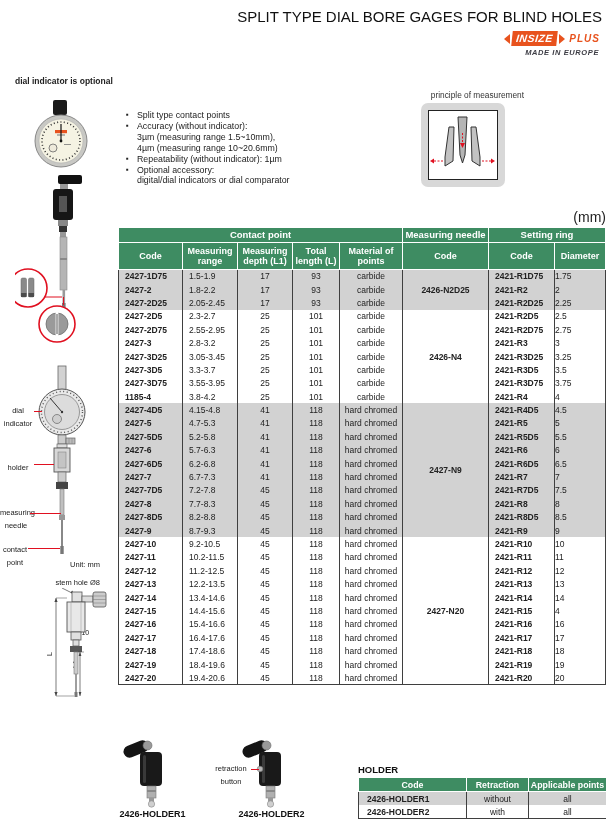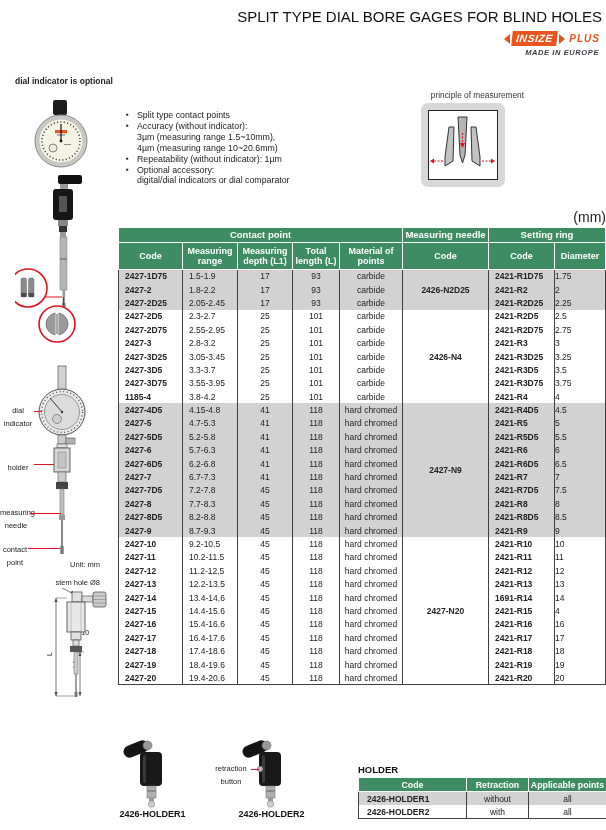--- a/index.html
+++ b/index.html
@@ -469,21 +469,21 @@
           <td class="c-center">hard chromed</td>
           <td class="c-code">2421-R13</td>
           <td class="c-dia">13</td>
         </tr>
         <tr>
           <td class="c-code">2427-14</td>
           <td>13.4-14.6</td>
           <td class="c-center">45</td>
           <td class="c-center">118</td>
           <td class="c-center">hard chromed</td>
-          <td class="c-code">1691-R14</td>
+          <td class="c-code">2421-R14</td>
           <td class="c-dia">14</td>
         </tr>
         <tr>
           <td class="c-code">2427-15</td>
           <td>14.4-15.6</td>
           <td class="c-center">45</td>
           <td class="c-center">118</td>
           <td class="c-center">hard chromed</td>
           <td class="c-code">2421-R15</td>
           <td class="c-dia">4</td>

